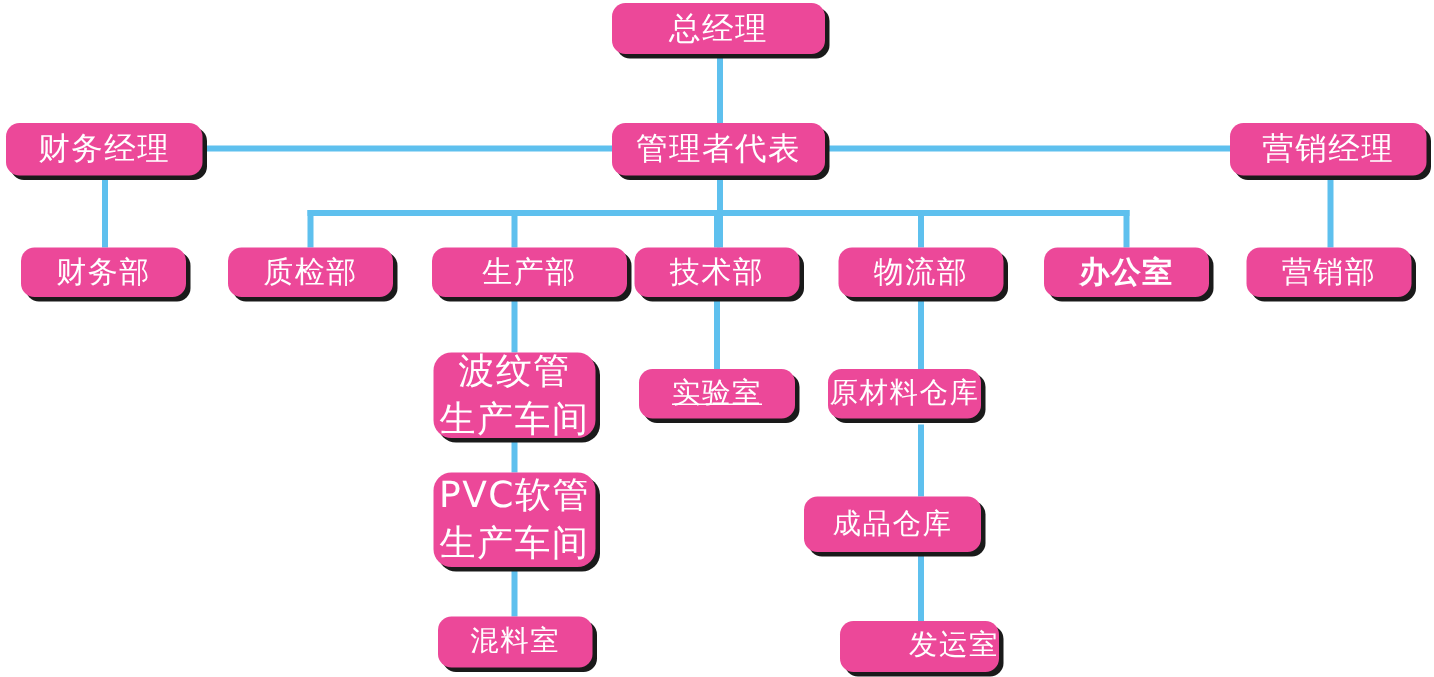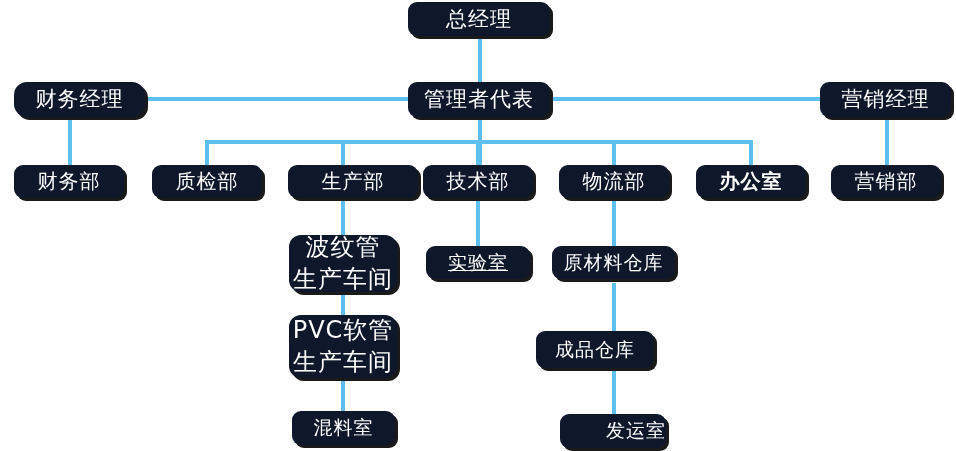--- a/index.html
+++ b/index.html
@@ -13,21 +13,21 @@
 
   
   .line{position:absolute;background:#5ec0ee;}
   .line.v{width:4px;}
   .line.h{height:4px;}
 
   
   .node{
     position:absolute;
     box-sizing:border-box;
-    background:#0f172a;
+    background:#ec4899;
     border-radius:9px;
     box-shadow:3px 3px 0 0 #1a1a1a;
     color:#ffffff;
     display:flex;
     align-items:center;
     justify-content:center;
     text-align:center;
     letter-spacing:1px;
     line-height:1.15;
     z-index:5;
@@ -69,21 +69,21 @@
   <div class="line v" style="left:476px;top:198px;height:48px;"></div>
 
   <div class="line v" style="left:612px;top:198px;height:48px;"></div>
   <div class="line v" style="left:612px;top:283px;height:48px;"></div>
   <div class="line v" style="left:612px;top:368px;height:46px;"></div>
 
   <div class="node n-lg" style="left:408px;top:2px;width:142px;height:34px;">
     <span class="lbl">总经理</span>
   </div>
 
-  <div class="node n-lg" style="left:14px;top:82px;width:131px;height:35px;border-radius:13px;">
+  <div class="node n-lg" style="left:4px;top:82px;width:131px;height:35px;">
     <span class="lbl">财务经理</span>
   </div>
   <div class="node n-lg" style="left:408px;top:82px;width:142px;height:35px;">
     <span class="lbl">管理者代表</span>
   </div>
   <div class="node n-lg" style="left:820px;top:82px;width:131px;height:35px;">
     <span class="lbl">营销经理</span>
   </div>
 
   <div class="node n-md" style="left:14px;top:165px;width:110px;height:33px;">
@@ -108,21 +108,21 @@
     <span class="lbl">营销部</span>
   </div>
 
   <div class="node n-two" style="left:289px;top:235px;width:108px;height:57px;">
     <span class="lbl">波纹管
 生产车间</span>
   </div>
   <div class="node n-sm" style="left:426px;top:246px;width:104px;height:33px;text-decoration:underline;">
     <span class="lbl">实验室</span>
   </div>
-  <div class="node n-sm" style="left:552px;top:246px;width:123px;height:33px;">
+  <div class="node n-sm" style="left:552px;top:246px;width:102px;height:33px;">
     <span class="lbl">原材料仓库</span>
   </div>
 
   <div class="node n-two" style="left:289px;top:315px;width:108px;height:63px;justify-content:center;">
     <span class="lbl">PVC软管
 生产车间</span>
   </div>
   <div class="node n-sm" style="left:536px;top:331px;width:118px;height:37px;">
     <span class="lbl">成品仓库</span>
   </div>

